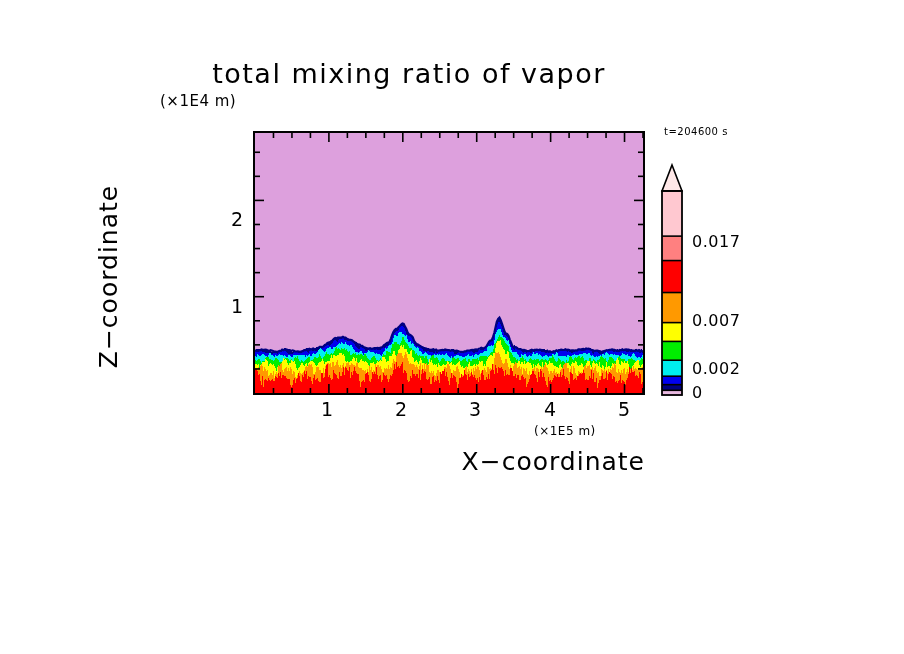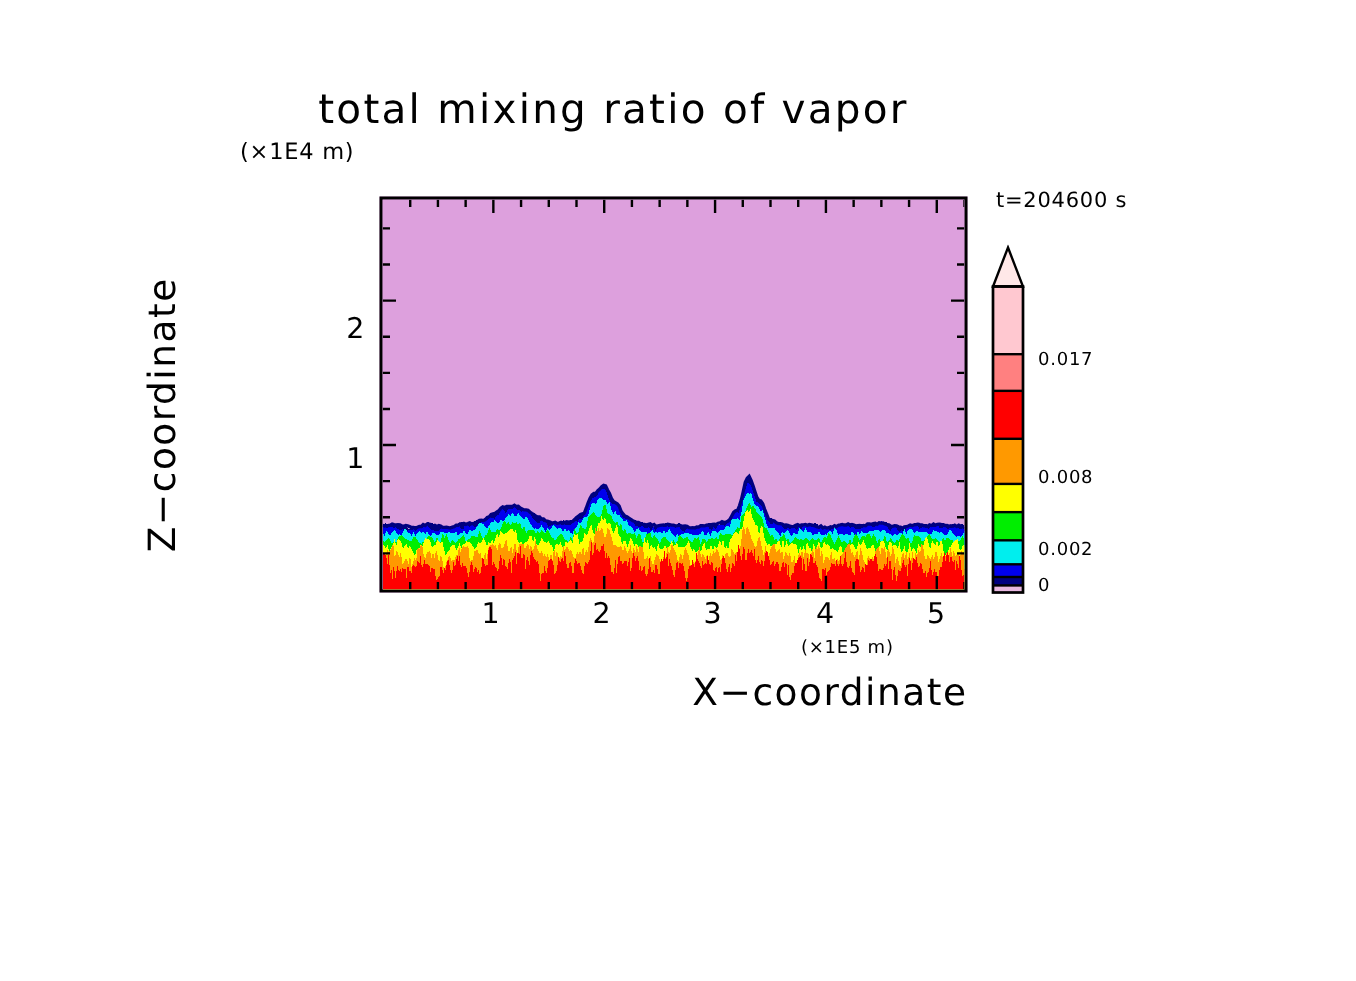--- a/index.html
+++ b/index.html
@@ -34,21 +34,21 @@
     left: 160px;
     top: 92px;
     font-size: 15px;
     letter-spacing: 0.5px;
     text-align: center;
   }
 
   #timestamp {
     left: 664px;
     top: 126px;
-    font-size: 14px;
+    font-size: 10px;
     letter-spacing: 0.5px;
   }
 
   #plot-frame {
     left: 253px;
     top: 131px;
     width: 392px;
     height: 264px;
     border: 2px solid #000;
     box-sizing: border-box;
@@ -96,21 +96,21 @@
     letter-spacing: 1px;
   }
 
   #colorbar-wrap {
     left: 658px;
     top: 163px;
     width: 34px;
     height: 235px;
   }
   .cb-label {
-    font-size: 12px;
+    font-size: 16px;
     letter-spacing: 0.5px;
     white-space: nowrap;
   }
 </style>
 </head>
 <body>
 
 <div class="abs" id="title">total mixing ratio of vapor</div>
 
 <div class="abs" id="zunit">(×1E4 m)</div>
@@ -234,15 +234,15 @@
         <line x1="4" x2="24" y1="213.19815668202767" y2="213.19815668202767" stroke="#000" stroke-width="1.6"></line>
         <rect x="4" y="221.65898617511522" width="20" height="6.240552995391705" fill="#000080"></rect>
         <line x1="4" x2="24" y1="221.65898617511522" y2="221.65898617511522" stroke="#000" stroke-width="1.6"></line>
         <rect x="4" y="227.29953917050693" width="20" height="5.300460829493088" fill="#e8b8e0"></rect>
         <line x1="4" x2="24" y1="227.29953917050693" y2="227.29953917050693" stroke="#000" stroke-width="1.6"></line>
         <rect x="4" y="28" width="20" height="204" fill="none" stroke="#000" stroke-width="1.8"></rect>
       </g>
   </svg>
 </div>
 <div class="abs cb-label" style="left:692px; top:232px;">0.017</div>
-<div class="abs cb-label" style="left:692px; top:311px;">0.008</div>
+<div class="abs cb-label" style="left:692px; top:311px;">0.007</div>
 <div class="abs cb-label" style="left:692px; top:359px;text-align:right;">0.002</div>
 <div class="abs cb-label" style="left:692px; top:383px;">0</div>
 
 </body></html>

